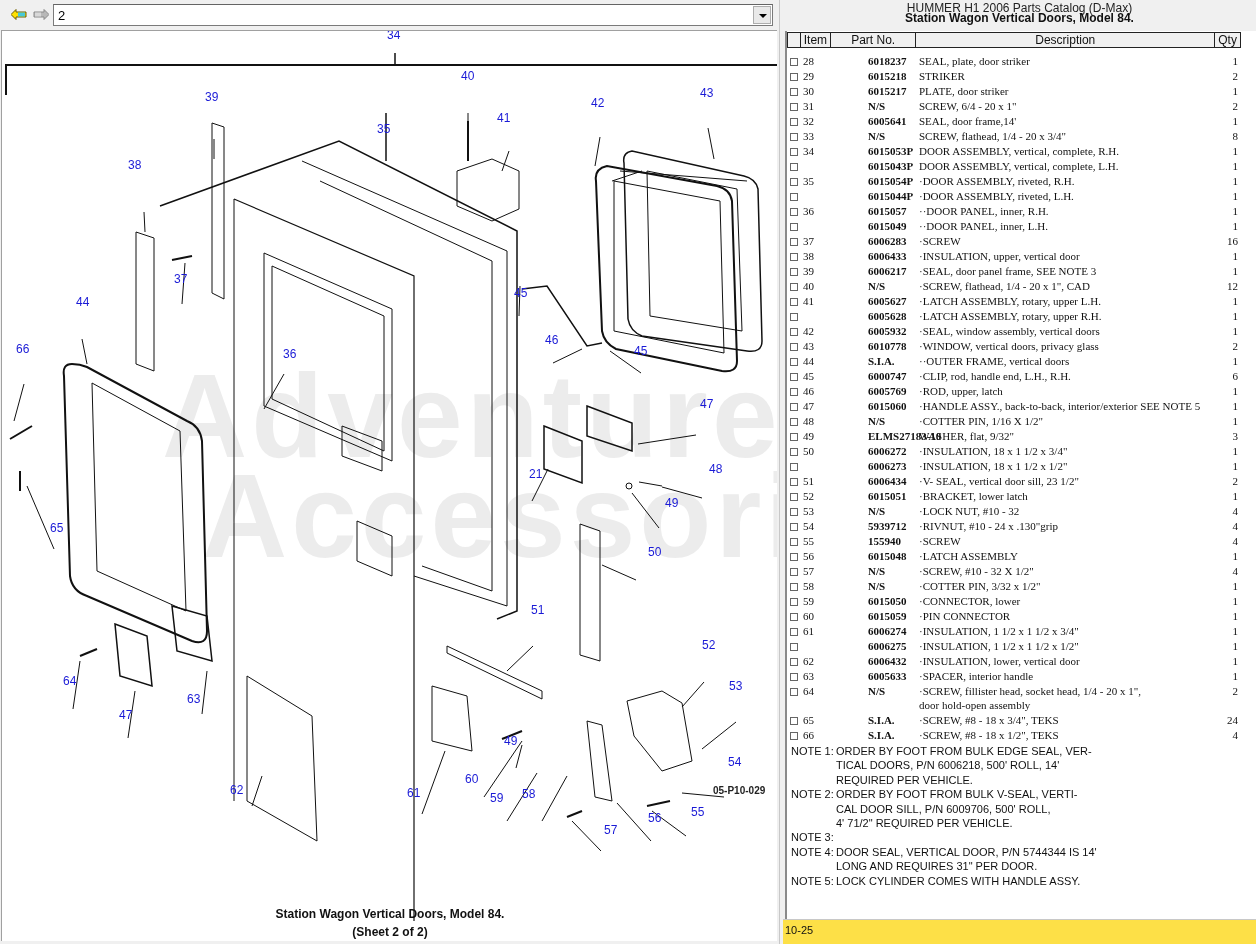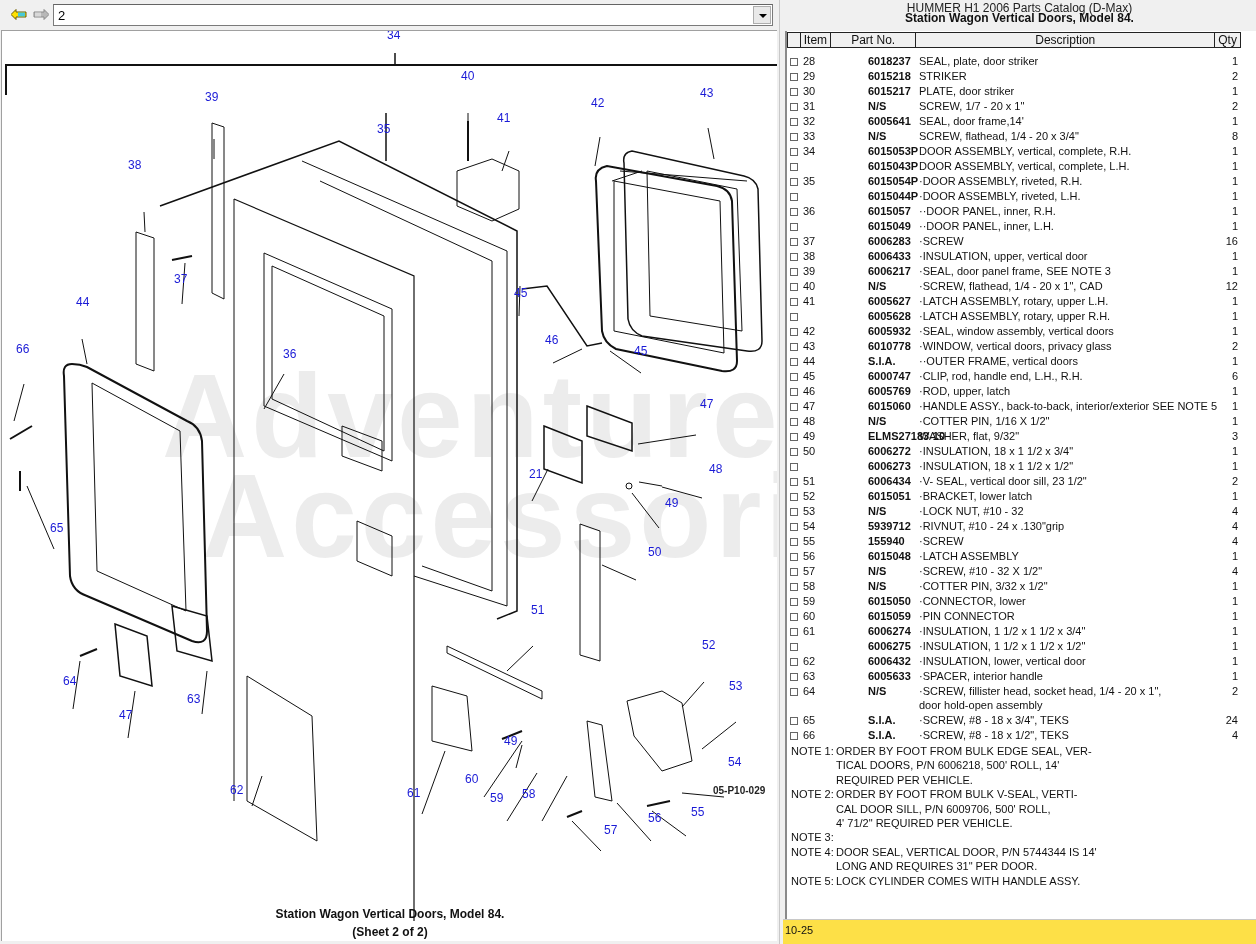--- a/index.html
+++ b/index.html
@@ -27,21 +27,21 @@
   #splitter { position: absolute; left: 779px; top: 0; width: 4px; height: 944px; background: #f0f0f0; border-left: 1px solid #c8c8c8; }
 
   
   #right { position: absolute; left: 783px; top: 0; width: 473px; height: 944px; background: #f0f0f0; }
   #catalog-name { position: absolute; left: 0; width: 473px; top: 1px; text-align: center; font-size: 12px; color: #222; }
   #section-title { position: absolute; left: 0; width: 473px; top: 11px; text-align: center; font-size: 12px; font-weight: bold; color: #111; }
   #list { position: absolute; left: 2px; top: 31px; width: 471px; height: 888px; background: #fff; border-left: 2px solid #8a8a8a; }
   #header-row { position: absolute; left: 0px; top: 1px; height: 16px; width: 454px; display: flex; background: #f0f0f0; }
   .hcell { height: 16px; border: 1px solid #222; border-left: none; font-size: 12px; line-height: 14px; text-align: center; color: #111; background: #f0f0f0; }
   .hcell:first-child { border-left: 1px solid #222; }
-  #rows { position: absolute; left: 0; top: 23px; width: 468px; }
+  #rows { position: absolute; left: 0; top: 23px; width: 468px; font-family: Liberation Serif, serif; }
   .row { position: relative; height: 15px; font-size: 11px; line-height: 15px; color: #111; white-space: nowrap; }
   .row .cb { position: absolute; left: 3px; top: 4px; width: 8px; height: 8px; border: 1px solid #666; background: #fff; }
   .row .item { position: absolute; left: 16px; }
   .row .part { position: absolute; left: 46px; font-weight: bold; margin-left: 35px; }
   .row .desc { position: absolute; left: 132px; }
   .row .qty { position: absolute; right: 17px; text-align: right; }
   .row.tall { height: 29px; }
   .row.tall .desc { white-space: pre-line; line-height: 14px; top: 0; }
   #notes { position: absolute; left: 4px; top: 713px; width: 460px; font-size: 11px; color: #111; }
   .note { display: flex; line-height: 14.4px; }
@@ -263,21 +263,21 @@
             <span class="cb"></span>
             <span class="item">30</span>
             <span class="part">6015217</span>
             <span class="desc">PLATE, door striker</span>
             <span class="qty">1</span>
           </div>
           <div class="row">
             <span class="cb"></span>
             <span class="item">31</span>
             <span class="part">N/S</span>
-            <span class="desc">SCREW, 1/7 - 20 x 1"</span>
+            <span class="desc">SCREW, 6/4 - 20 x 1"</span>
             <span class="qty">2</span>
           </div>
           <div class="row">
             <span class="cb"></span>
             <span class="item">32</span>
             <span class="part">6005641</span>
             <span class="desc">SEAL, door frame,14'</span>
             <span class="qty">1</span>
           </div>
           <div class="row">

